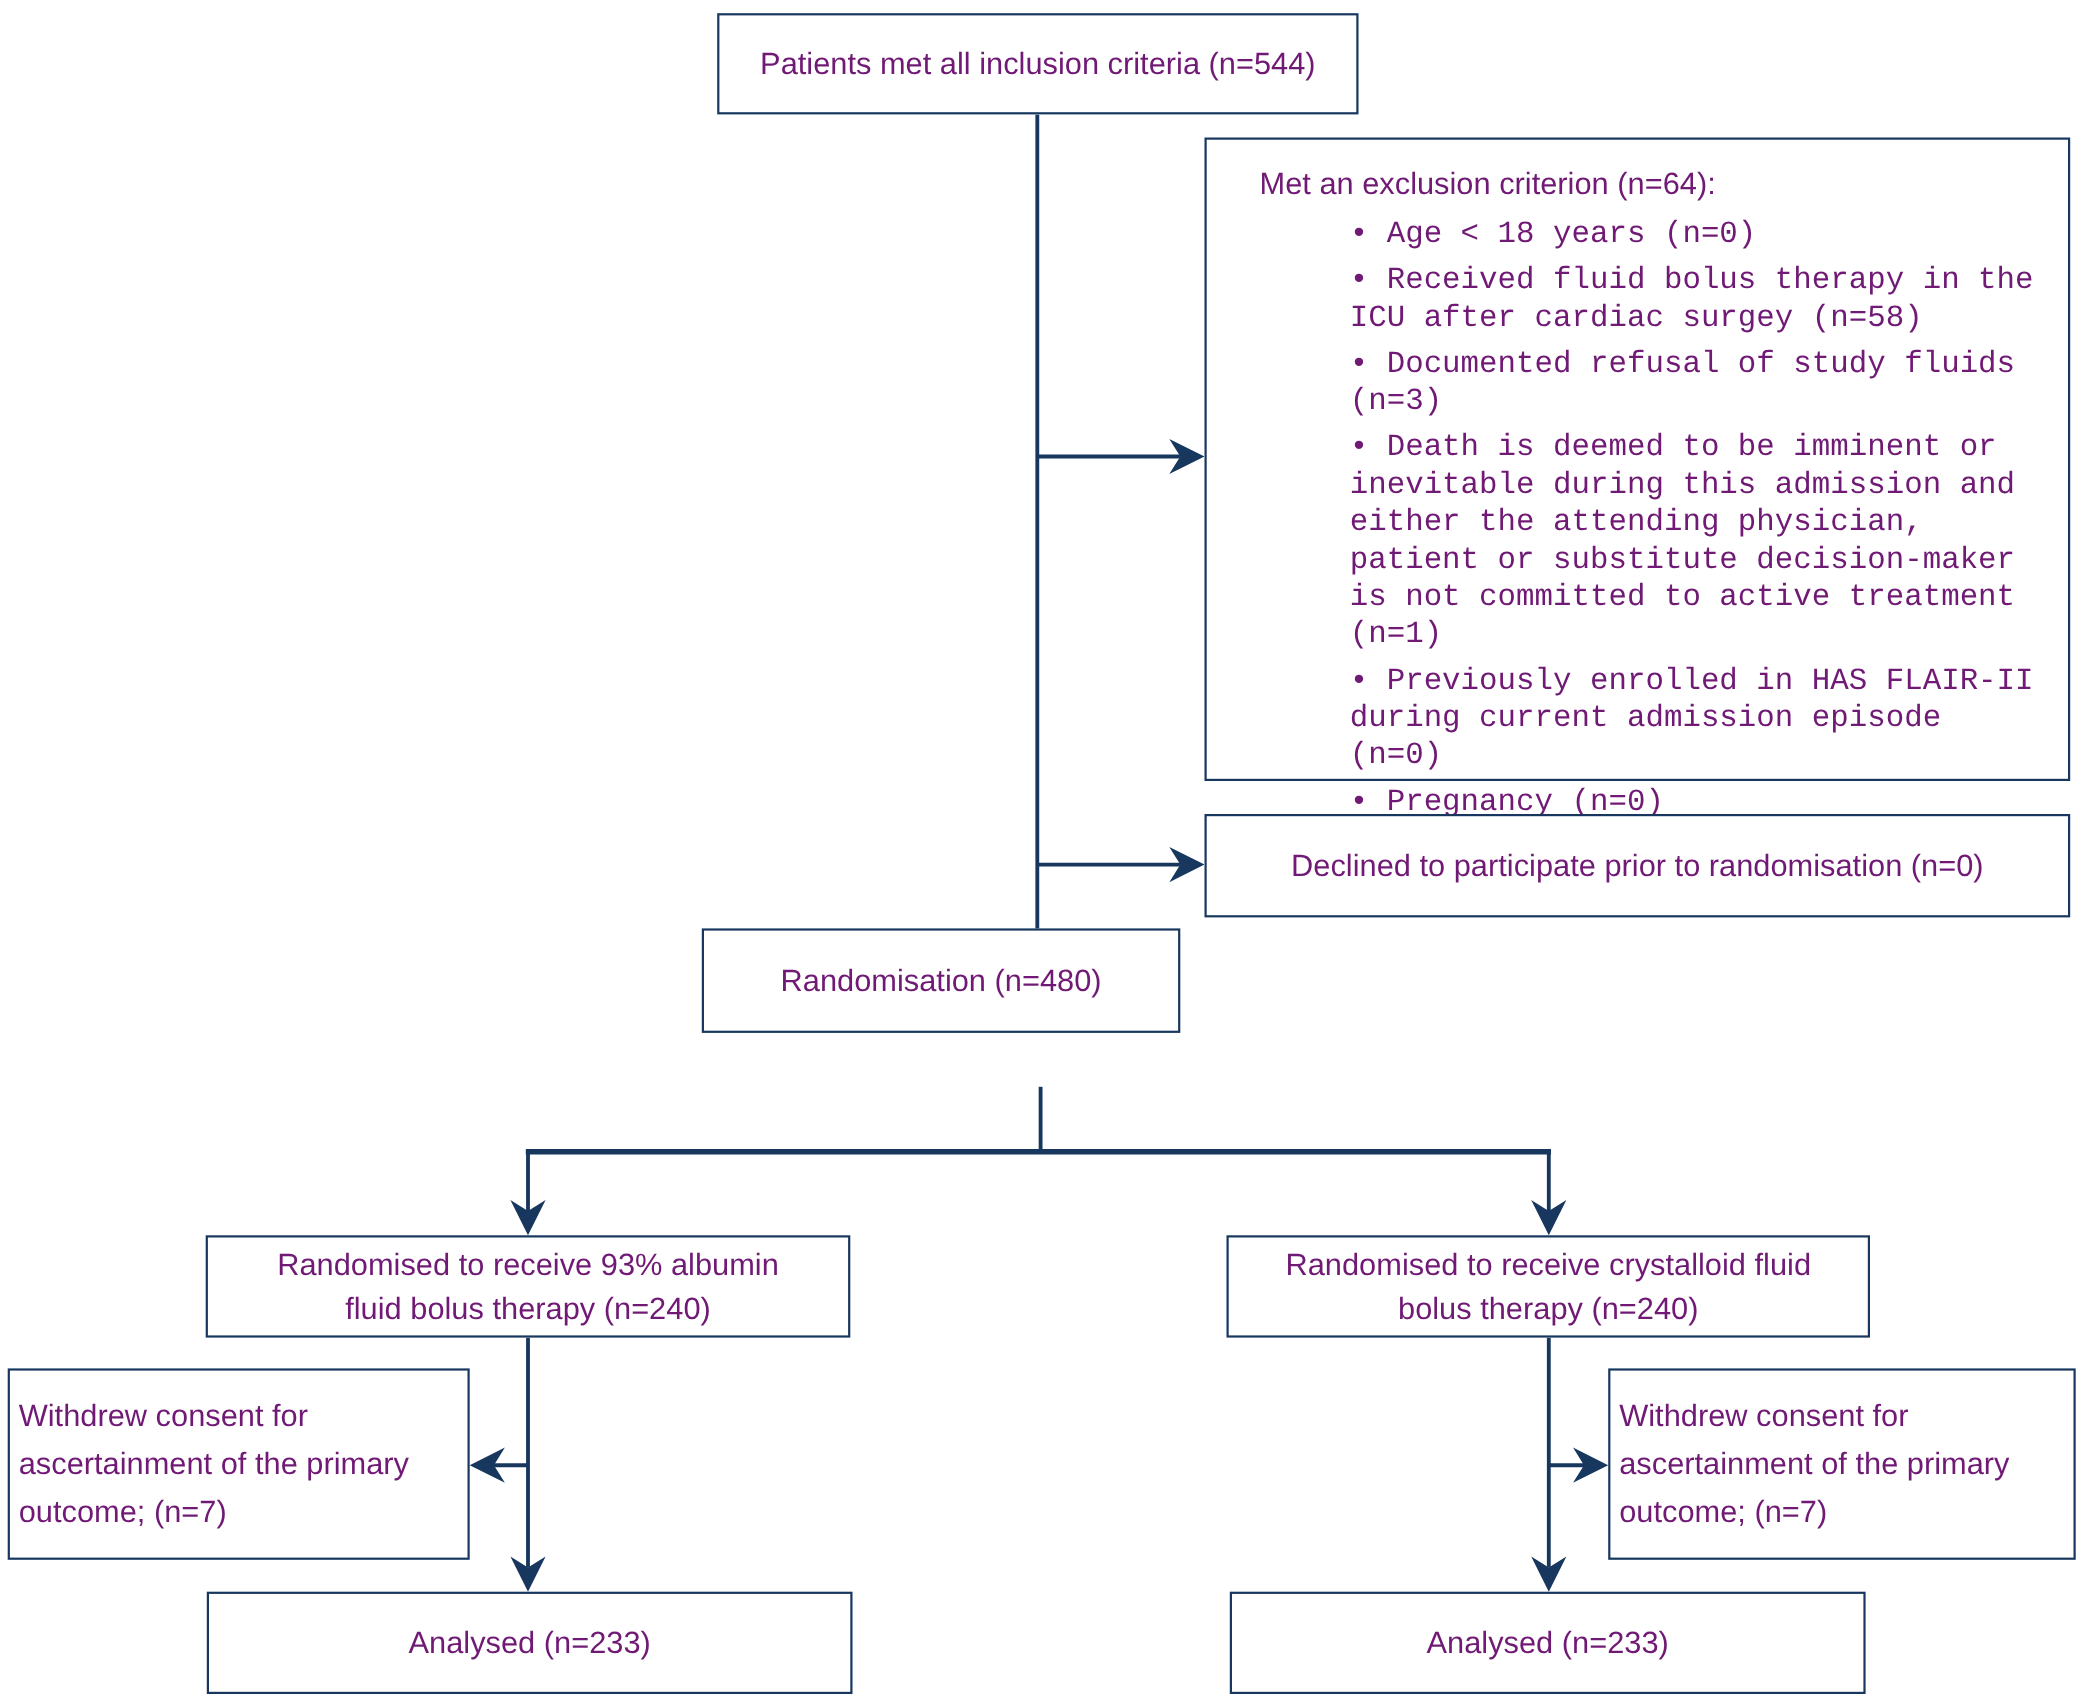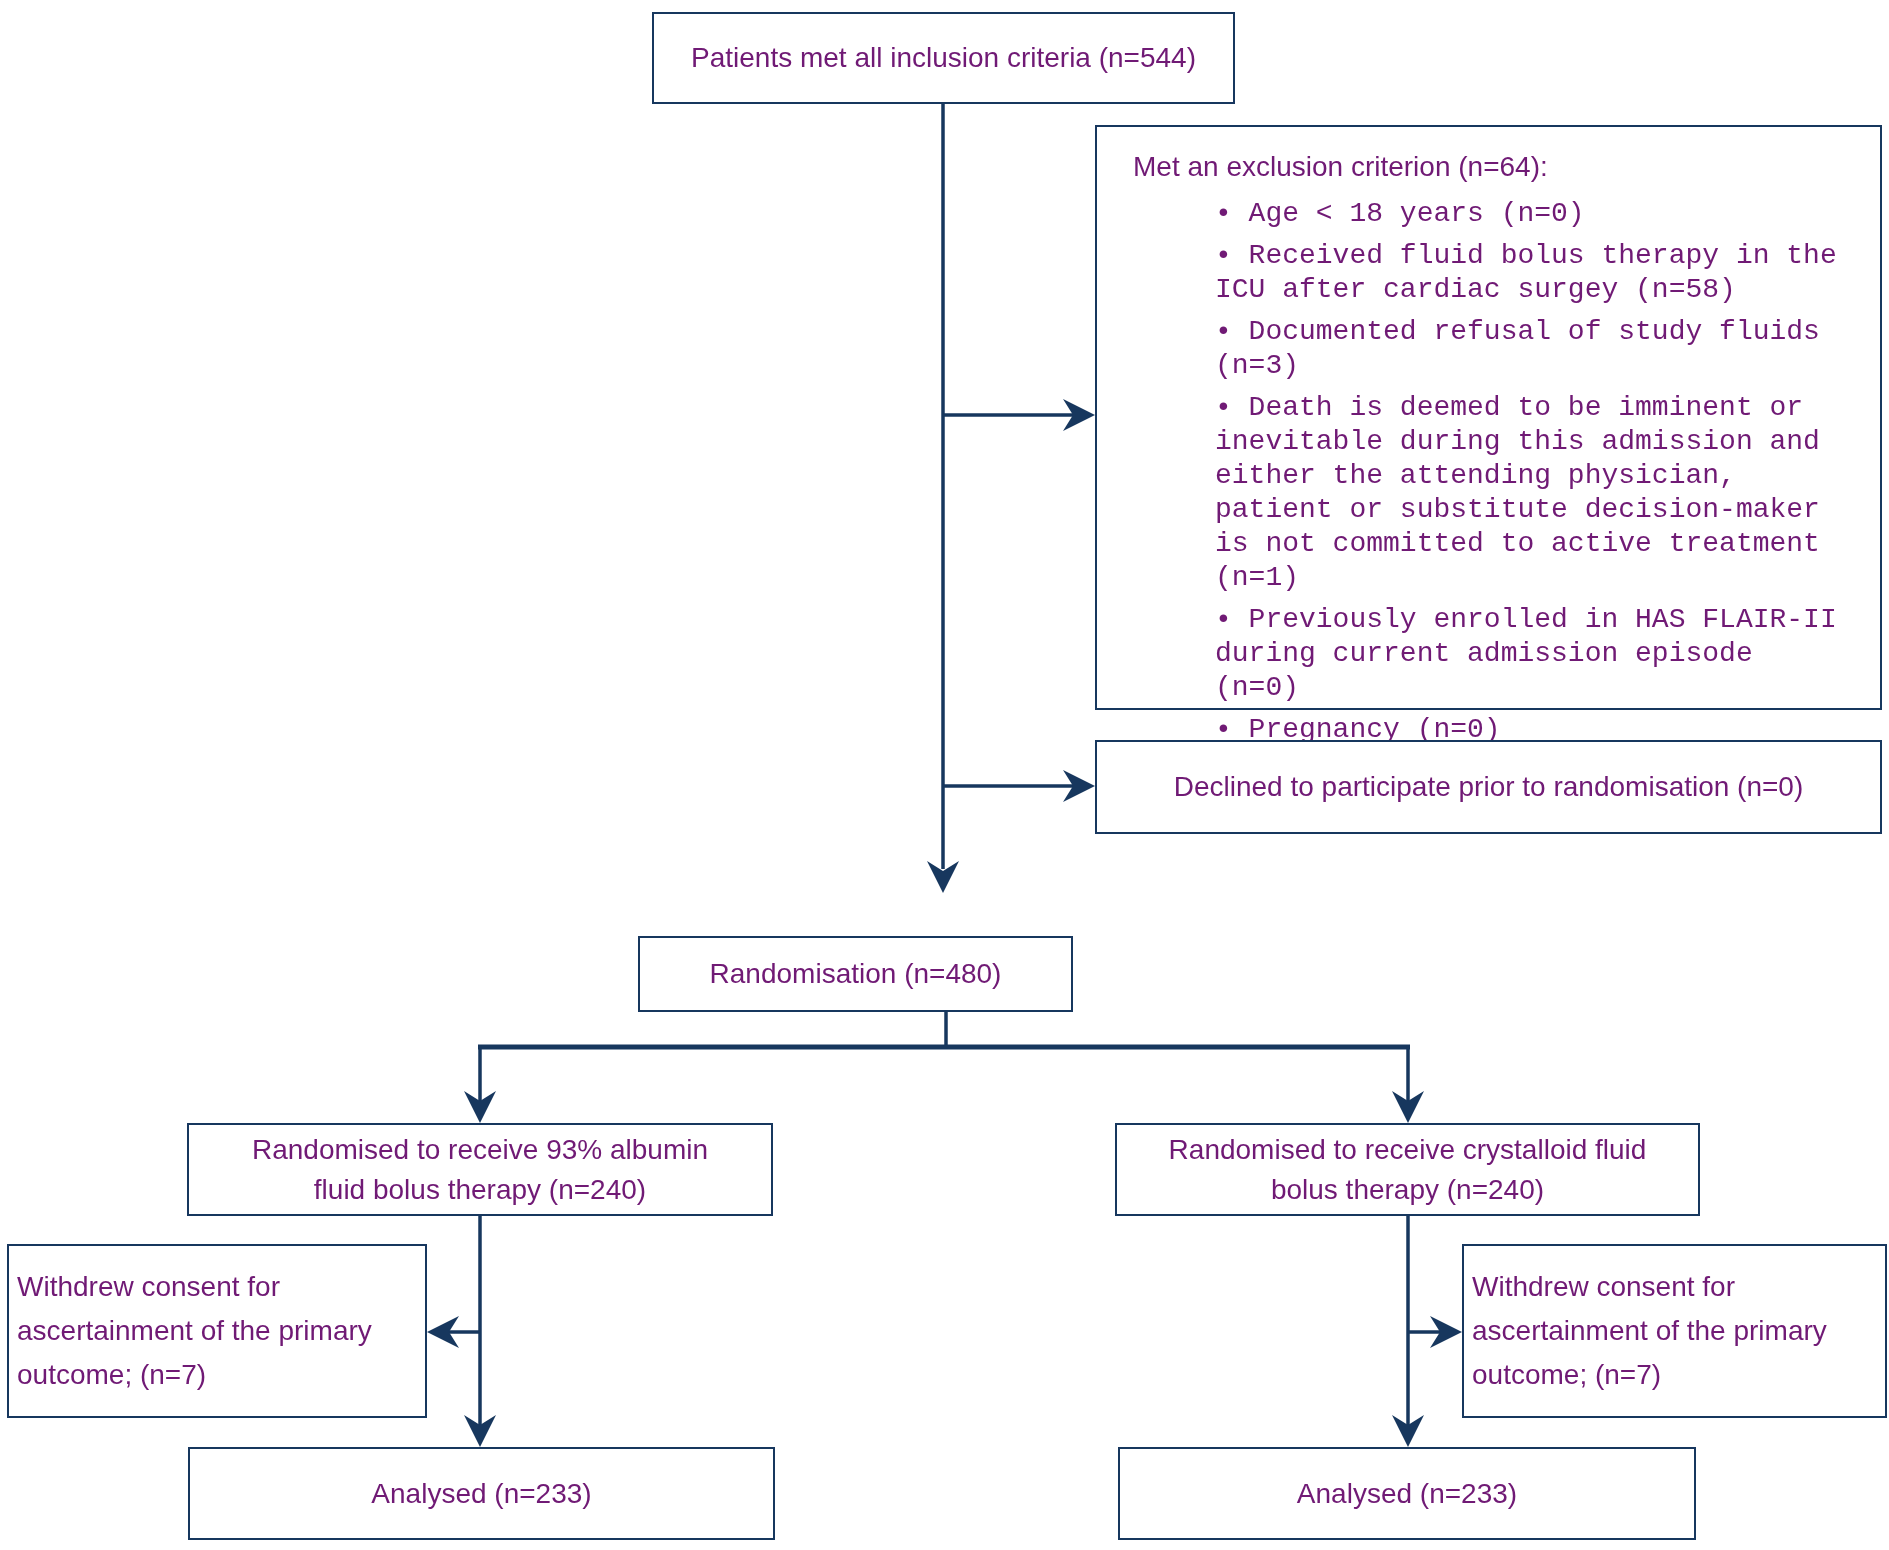--- a/index.html
+++ b/index.html
@@ -48,23 +48,23 @@
   }
   .two-line {
     flex-direction: column;
   }
   .two-line .line {
     line-height: 40px;
   }
   
   #b-inclusion      { left: 652px;  top: 12px;   width: 583px; height: 92px; }
   #b-exclusion      { left: 1095px; top: 125px;  width: 787px; height: 585px;
-                      padding: 22px 26px 14px 36px; }
+                      padding: 22px 26px 14px 48px; }
   #b-declined       { left: 1095px; top: 740px;  width: 787px; height: 94px; text-align: right; }
-  #b-randomisation  { left: 638px;  top: 936px;  width: 435px; height: 76px; }
+  #b-randomisation  { left: 638px;  top: 844px;  width: 435px; height: 95px; }
   #b-albumin        { left: 187px;  top: 1123px; width: 586px; height: 93px; }
   #b-crystalloid    { left: 1115px; top: 1123px; width: 585px; height: 93px; }
   #b-withdrew-left  { left: 7px;    top: 1244px; width: 420px; height: 174px; }
   #b-withdrew-right { left: 1462px; top: 1244px; width: 425px; height: 174px; }
   #b-analysed-left  { left: 188px;  top: 1447px; width: 587px; height: 93px; }
   #b-analysed-right { left: 1118px; top: 1447px; width: 578px; height: 93px; }
 
   .excl-title {
     line-height: 36px;
     margin-bottom: 12px;

